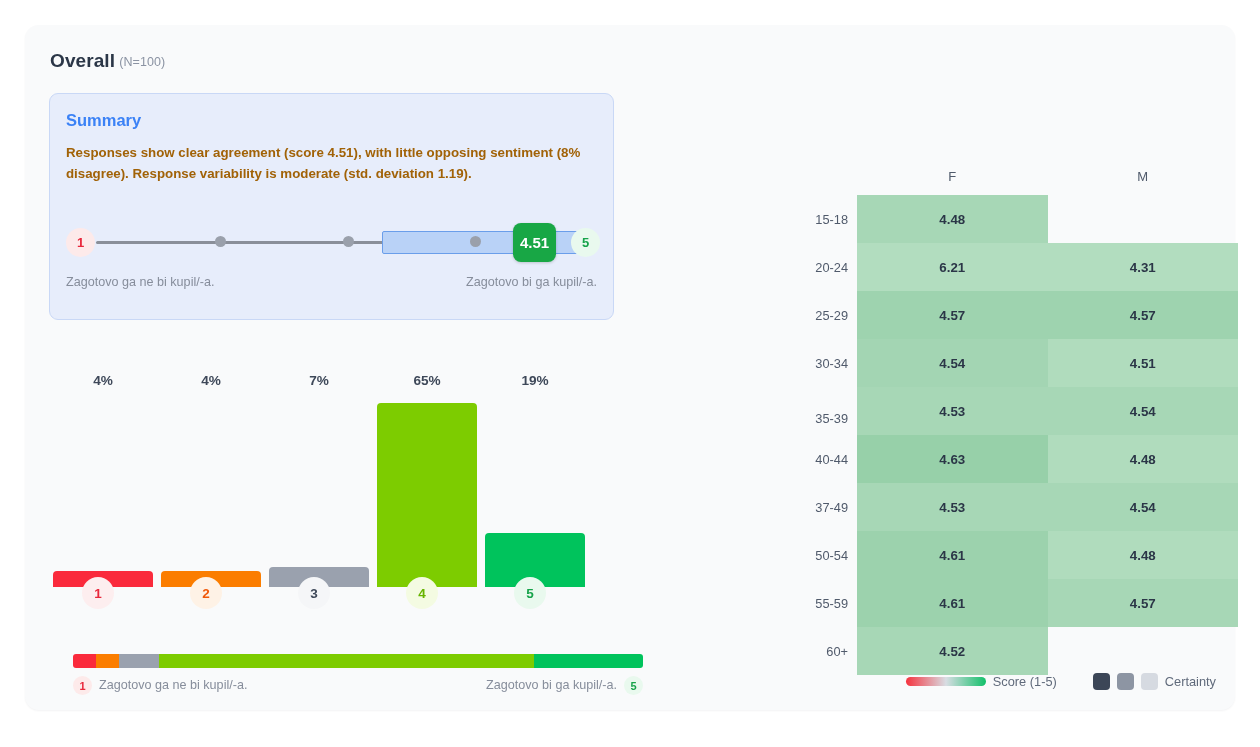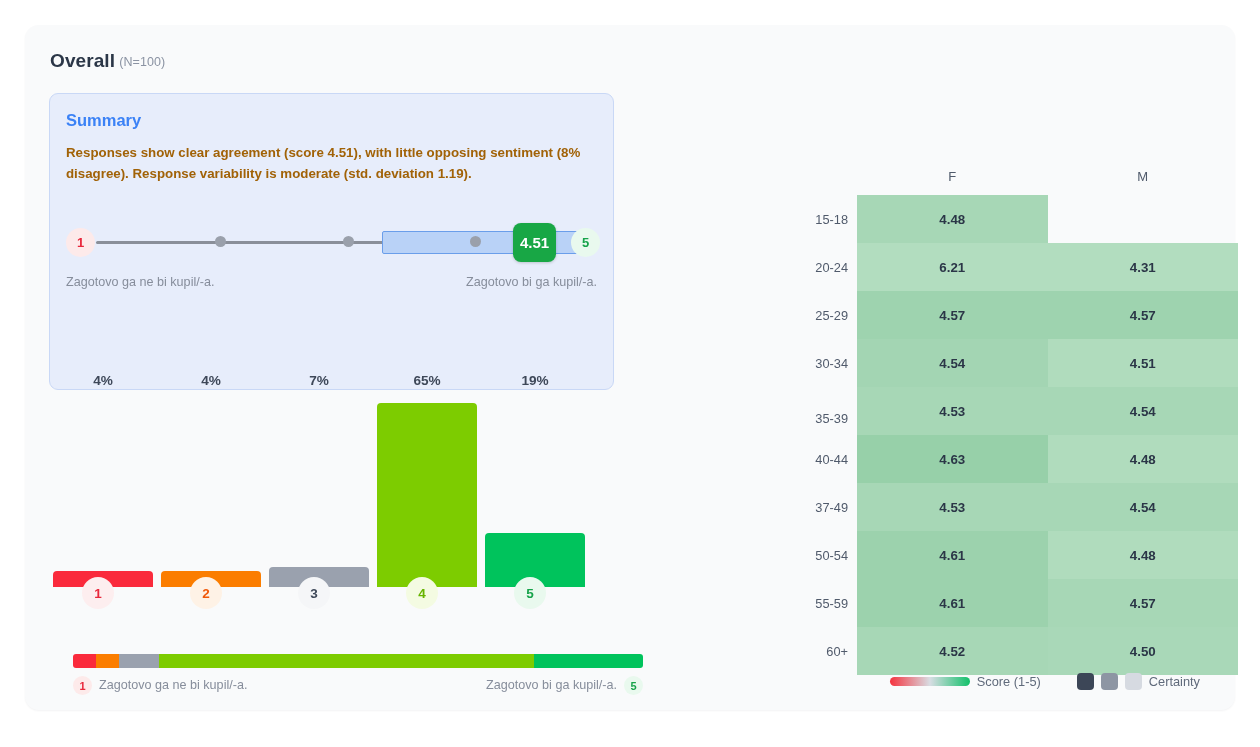--- a/index.html
+++ b/index.html
@@ -26,21 +26,21 @@
     letter-spacing: .1px;
   }
   .page-title-n {
     font-size: 12.5px; font-weight: normal; color: #8b93a3;
     margin-left: 4px; vertical-align: 1px;
   }
 
   
   .summary-box {
     position: absolute; left: 24px; top: 68px;
-    width: 565px; height: 297px;
+    width: 565px; height: 227px;
     background: #e7edfb;
     border: 1px solid #c9d8f6;
     border-radius: 9px;
   }
   .summary-title {
     position: absolute; left: 16px; top: 17px;
     font-size: 16.5px; font-weight: bold; color: #3b82f6;
   }
   .summary-text {
     position: absolute; left: 16px; top: 48px; width: 540px;
@@ -136,21 +136,21 @@
     display: flex; align-items: center; justify-content: flex-end;
     font-size: 12.8px; color: #505a6b;
   }
   .hm-cell {
     position: absolute; height: 48px;
     display: flex; align-items: center; justify-content: center;
     font-size: 13.3px; font-weight: bold; color: #2b3647;
   }
 
   
-  .legend { position: absolute; right: 35px; bottom: 18px; height: 22px; display: flex; align-items: center; gap: 7px; }
+  .legend { position: absolute; right: 19px; bottom: 18px; height: 22px; display: flex; align-items: center; gap: 7px; }
   .legend-grad {
     width: 80px; height: 9px; border-radius: 5px;
     background: linear-gradient(90deg, #f5333f 0%, #d8dde3 50%, #12c06a 100%);
   }
   .legend-txt { font-size: 12.8px; color: #606a7b; }
   .legend-gap { width: 22px; }
   .legend-sw { width: 17px; height: 17px; border-radius: 4px; }
 </style>
 </head>
 <body>
@@ -247,21 +247,20 @@
         <div class="hm-cell" style="left: 62px; width: 190.5px; top: 328px; background: rgb(167, 215, 182);">4.53</div>
         <div class="hm-cell" style="left: 252.5px; width: 190.5px; top: 328px; background: rgb(167, 215, 182);">4.54</div>
         <div class="hm-rowlabel" style="top: 376px;">50-54</div>
         <div class="hm-cell" style="left: 62px; width: 190.5px; top: 376px; background: rgb(156, 210, 173);">4.61</div>
         <div class="hm-cell" style="left: 252.5px; width: 190.5px; top: 376px; background: rgb(176, 220, 189);">4.48</div>
         <div class="hm-rowlabel" style="top: 424px;">55-59</div>
         <div class="hm-cell" style="left: 62px; width: 190.5px; top: 424px; background: rgb(156, 210, 173);">4.61</div>
         <div class="hm-cell" style="left: 252.5px; width: 190.5px; top: 424px; background: rgb(167, 215, 182);">4.57</div>
         <div class="hm-rowlabel" style="top: 472px;">60+</div>
         <div class="hm-cell" style="left: 62px; width: 190.5px; top: 472px; background: rgb(167, 215, 182);">4.52</div>
-        <div class="hm-cell" style="left: 252.5px; width: 190.5px; top: 472px; background: rgb(169, 216, 184);">4.50</div>
       </div>
 
     <div class="legend">
       <div class="legend-grad"></div>
       <div class="legend-txt">Score (1-5)</div>
       <div class="legend-gap"></div>
       <div class="legend-sw" style="background:#3c4657"></div>
       <div class="legend-sw" style="background:#8d95a3"></div>
       <div class="legend-sw" style="background:#d6dae1"></div>
       <div class="legend-txt">Certainty</div>

